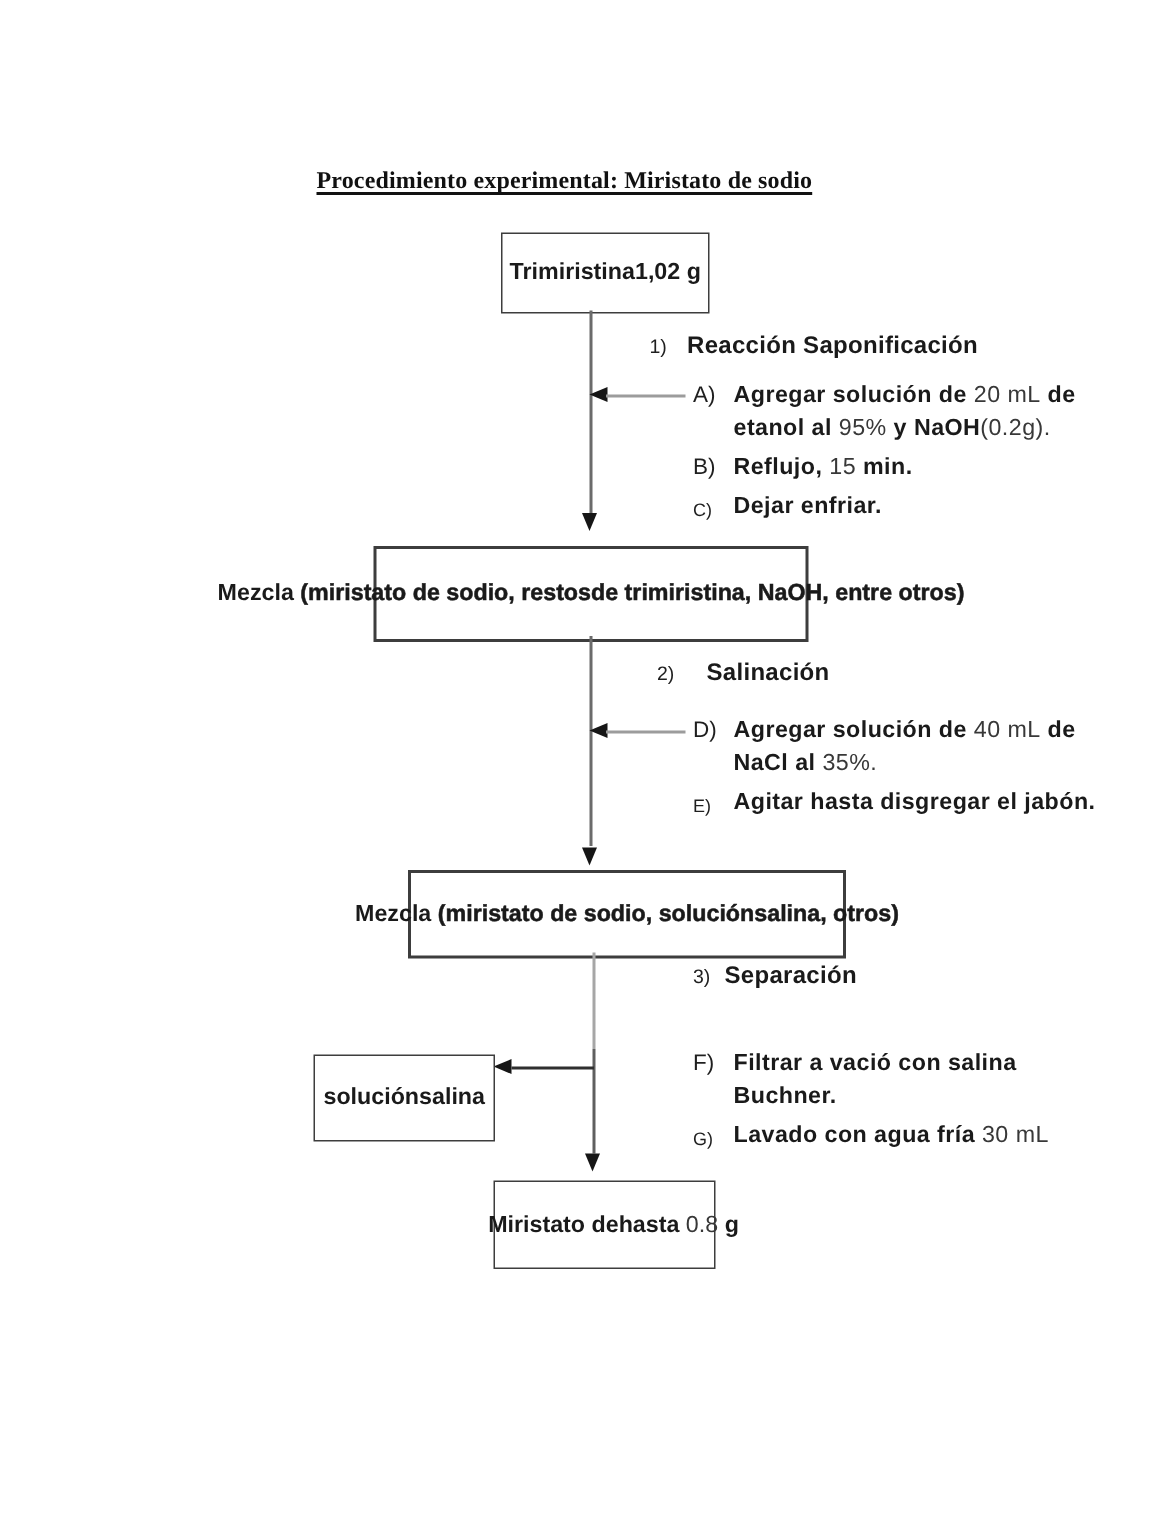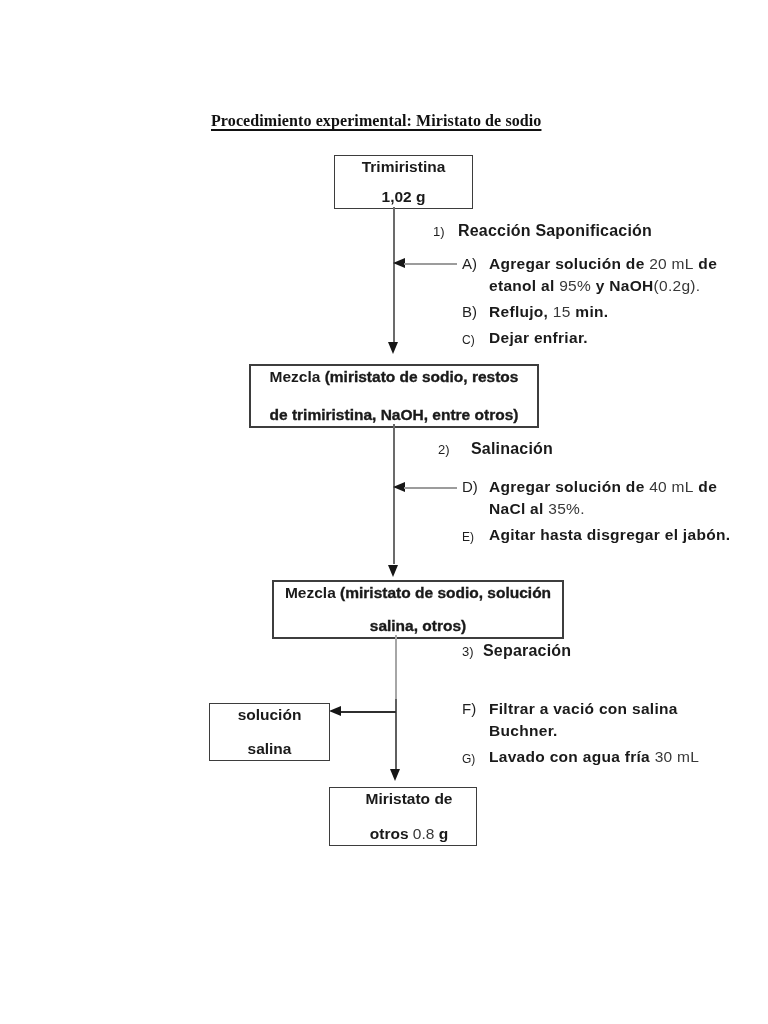--- a/index.html
+++ b/index.html
@@ -5,21 +5,21 @@
   html,body{margin:0;padding:0;background:#ffffff;}
   .page{position:relative;width:768px;height:1024px;background:#ffffff;overflow:hidden;
         font-family:"Liberation Sans",sans-serif;color:#1a1a1a;}
 
   .title{position:absolute;left:211px;top:112px;margin:0;
          font-family:"Liberation Serif",serif;font-size:16px;font-weight:700;color:#111;
          text-decoration:underline;text-decoration-thickness:1.5px;text-underline-offset:3px;
          letter-spacing:0.1px;}
 
   .box{position:absolute;background:#fff;border:1.5px solid #3d3d3d;
-       display:flex;flex-direction:column;align-items:center;justify-content:space-between;
+       display:flex;align-items:center;justify-content:center;
        text-align:center;font-size:15.5px;line-height:22px;}
   .box .bl{display:block;white-space:nowrap;}
   .b{font-weight:700;}
   .n{font-weight:400;color:#383838;}
   .m{font-weight:700;-webkit-text-stroke:0.35px #1b1b1b;}
 
   .box1{left:334px;top:155px;width:137px;height:52px;font-weight:700;}
   .box2{left:249px;top:364px;width:286px;height:60px;border-width:2px;}
   .box3{left:272px;top:580px;width:288px;height:55px;border-width:2px;}
   .box4{left:209px;top:703px;width:119px;height:56px;font-weight:700;}
@@ -150,16 +150,16 @@
     </div>
   </div>
 
   <div class="box box4">
     <span class="bl">solución</span>
     <span class="bl">salina</span>
   </div>
 
   <div class="box box5">
     <span class="bl">Miristato de</span>
-    <span class="bl"><span class="b">otros </span><span class="n">0.8</span><span class="b"> g</span></span>
+    <span class="bl"><span class="b">hasta </span><span class="n">0.8</span><span class="b"> g</span></span>
   </div>
 
 </div>
 
 </body></html>

